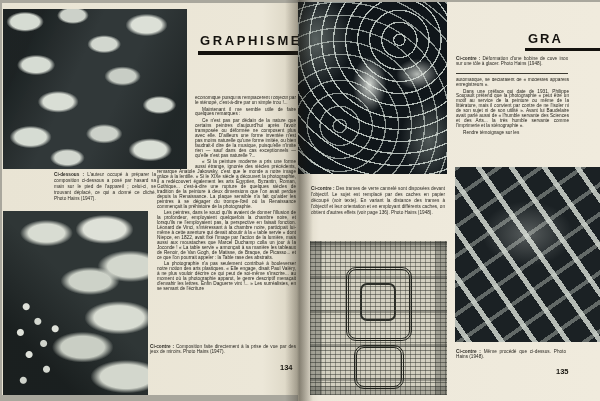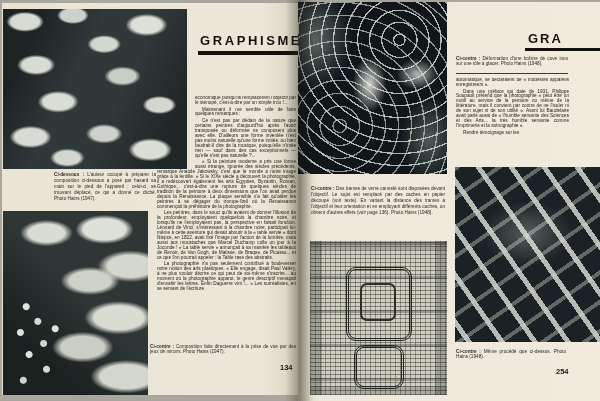--- a/index.html
+++ b/index.html
@@ -147,16 +147,16 @@
     <p>Rendre témoignage sur les</p>
   </div>
 
   <div class="ph img-e" style="left:455px;top:167px;width:145px;height:175px;"></div>
 
   <div class="cap cap-tight" style="left:456px;top:349px;width:110px;">
     <span class="lead">Ci-contre :</span>
     <span>Même procédé que ci-dessus. Photo Hains (1948).</span>
   </div>
 
-  <div class="folio" style="left:556px;top:367px;">254</div>
+  <div class="folio" style="left:556px;top:367px;">135</div>
 
   <div class="gutter"></div>
 </div>
 
 </body></html>

